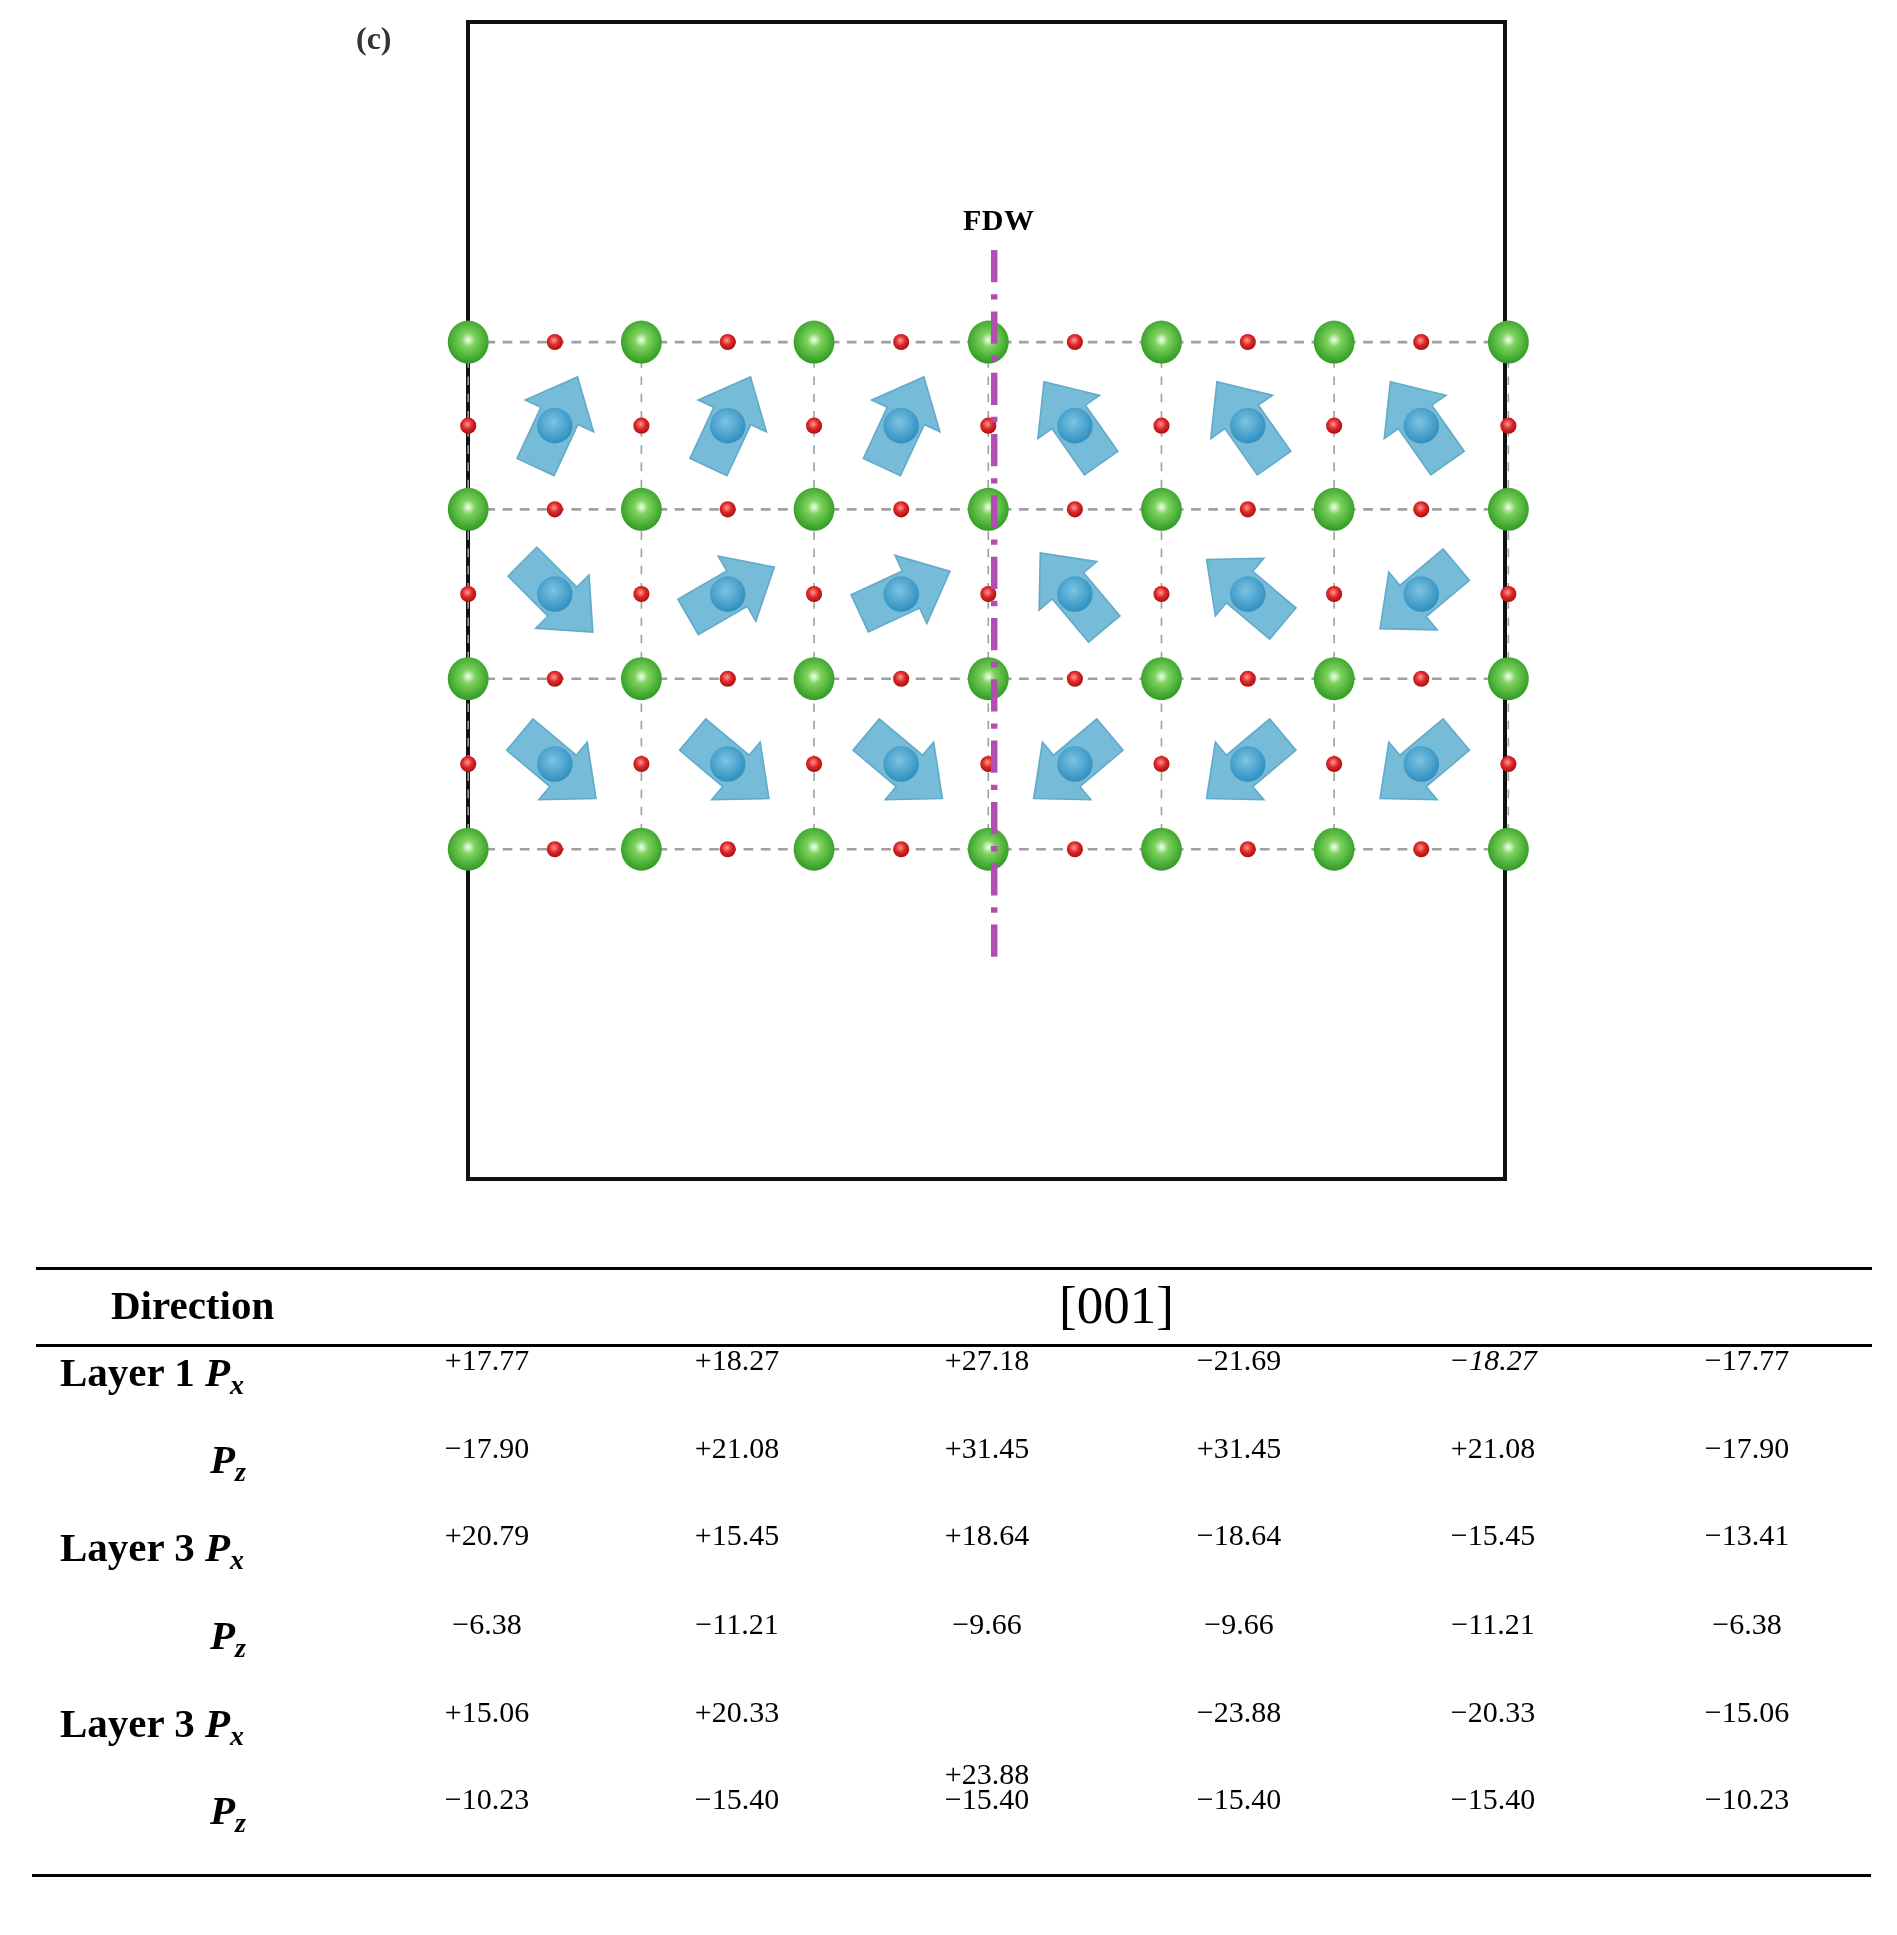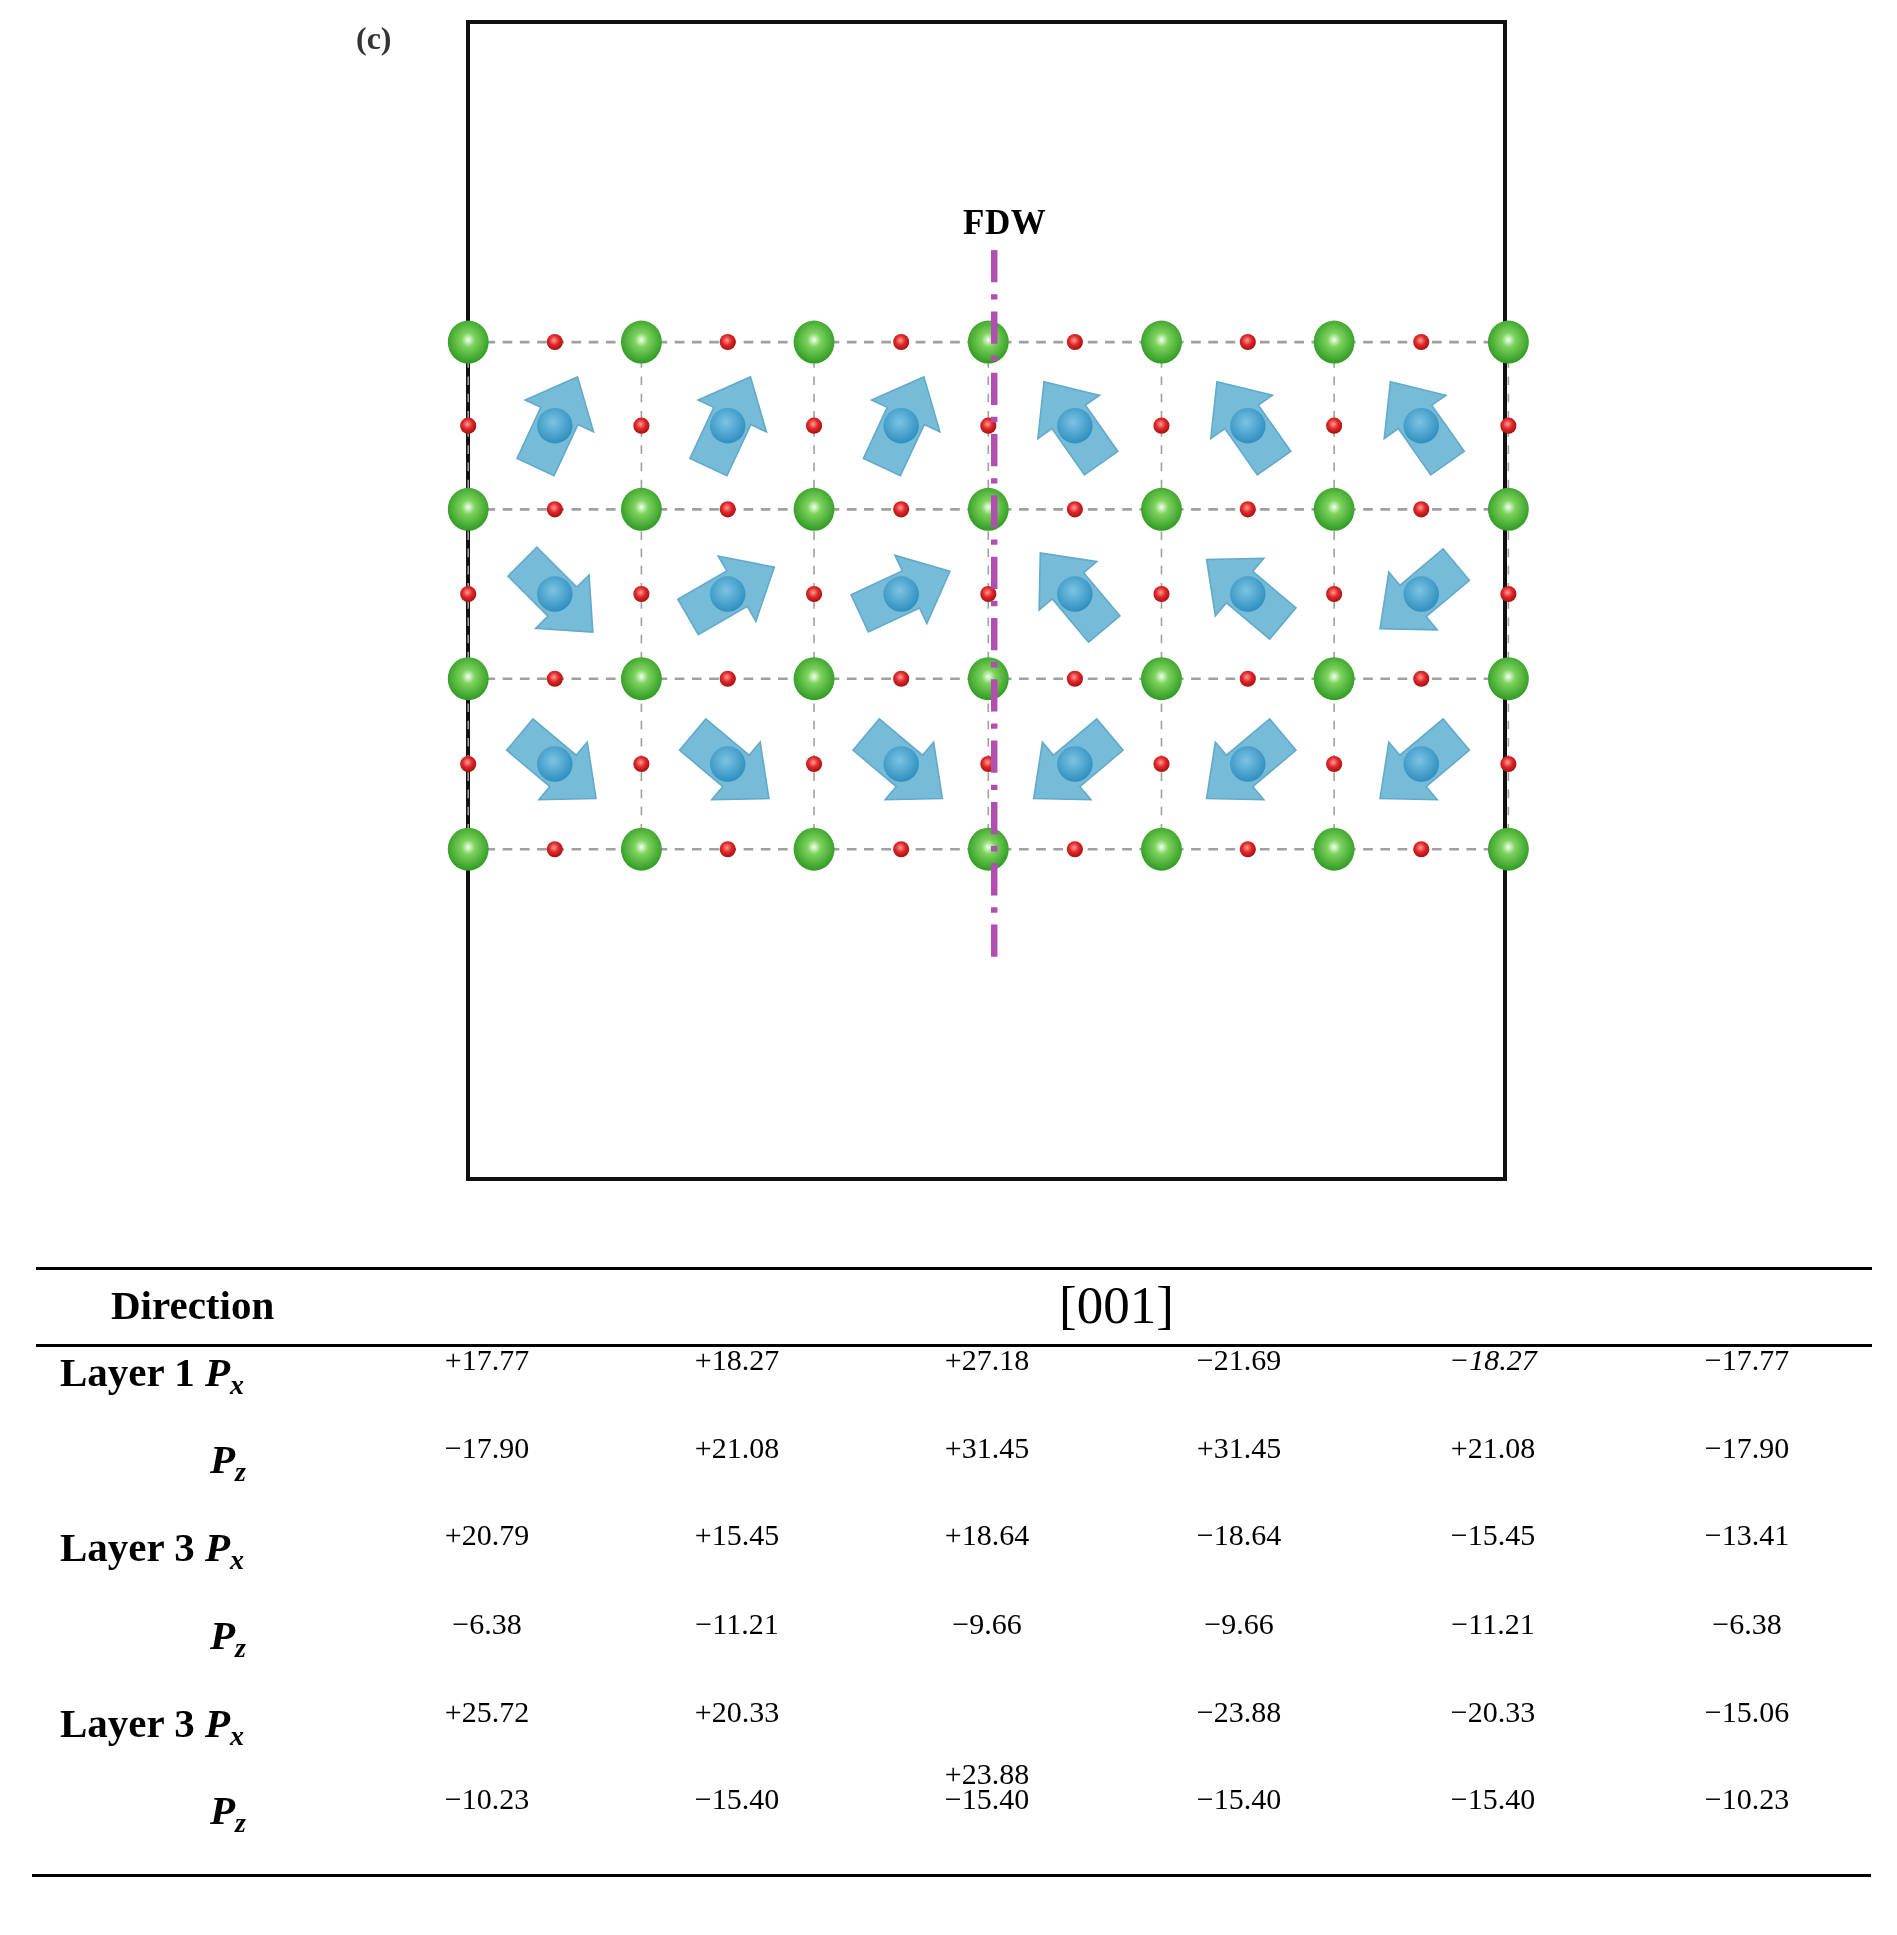--- a/index.html
+++ b/index.html
@@ -1,20 +1,20 @@
 <!DOCTYPE html>
 <html style="font-size:8.6px"><head>
 <meta charset="utf-8">
 <style>
   html, body { margin:0; padding:0; background:#ffffff; }
   body { width:1897px; height:1936px; position:relative; overflow:hidden; font-family:"Liberation Serif", serif; color:#000; }
   .abs { position:absolute; }
   #panel-label { left:356px; top:20.4px; font-size:32px; font-weight:bold; color:#333; }
   #frame { left:466px; top:20.4px; width:1041px; height:1161px; border:4.8px solid #111; box-sizing:border-box; }
-  #fdw-label { left:963px; top:203px; font-size:35px; font-weight:bold; letter-spacing:0.5px; }
+  #fdw-label { left:963px; top:203px; font-size:30px; font-weight:bold; letter-spacing:0.5px; }
   svg#lattice { position:absolute; left:0; top:0; }
   #rule-top, #rule-mid, #rule-bot { position:absolute; left:36px; width:1836px; background:#000; height:3.2px; }
   #rule-top { top:1267px; }
   #rule-mid { top:1344px; }
   #rule-bot { top:1874px; left:32px; width:1839px; }
   .hdr-dir { position:absolute; left:111px; top:1270px; font-size:41px; font-weight:bold; line-height:70px; }
   .hdr-val { position:absolute; left:1009px; width:215px; text-align:center; top:1270px; font-size:53px; line-height:70px; }
   .rowlabel { position:absolute; font-size:41px; font-weight:bold; white-space:nowrap; }
   .rowlabel i { font-style:italic; }
   .rowlabel sub { font-size:28px; font-style:italic; vertical-align:-7.5px; }
@@ -242,21 +242,21 @@
     <div class="cell" style="left: 1380px; top: 1518px;">−15.45</div>
     <div class="cell" style="left: 1634px; top: 1518px;">−13.41</div>
     <div class="rowlabel" style="top: 1611px; left: 210px;"><i>P</i><sub>z</sub></div>
     <div class="cell" style="left: 374px; top: 1607px;">−6.38</div>
     <div class="cell" style="left: 624px; top: 1607px;">−11.21</div>
     <div class="cell" style="left: 874px; top: 1607px;">−9.66</div>
     <div class="cell" style="left: 1126px; top: 1607px;">−9.66</div>
     <div class="cell" style="left: 1380px; top: 1607px;">−11.21</div>
     <div class="cell" style="left: 1634px; top: 1607px;">−6.38</div>
     <div class="rowlabel" style="top: 1699px; left: 60px;"><span>Layer 3 </span><i>P</i><sub>x</sub></div>
-    <div class="cell" style="left: 374px; top: 1695px;">+25.72</div>
+    <div class="cell" style="left: 374px; top: 1695px;">+15.06</div>
     <div class="cell" style="left: 624px; top: 1695px;">+20.33</div>
     <div class="cell" style="left: 874px; top: 1757px;">+23.88</div>
     <div class="cell" style="left: 1126px; top: 1695px;">−23.88</div>
     <div class="cell" style="left: 1380px; top: 1695px;">−20.33</div>
     <div class="cell" style="left: 1634px; top: 1695px;">−15.06</div>
     <div class="rowlabel" style="top: 1786px; left: 210px;"><i>P</i><sub>z</sub></div>
     <div class="cell" style="left: 374px; top: 1782px;">−10.23</div>
     <div class="cell" style="left: 624px; top: 1782px;">−15.40</div>
     <div class="cell" style="left: 874px; top: 1782px;">−15.40</div>
     <div class="cell" style="left: 1126px; top: 1782px;">−15.40</div>

